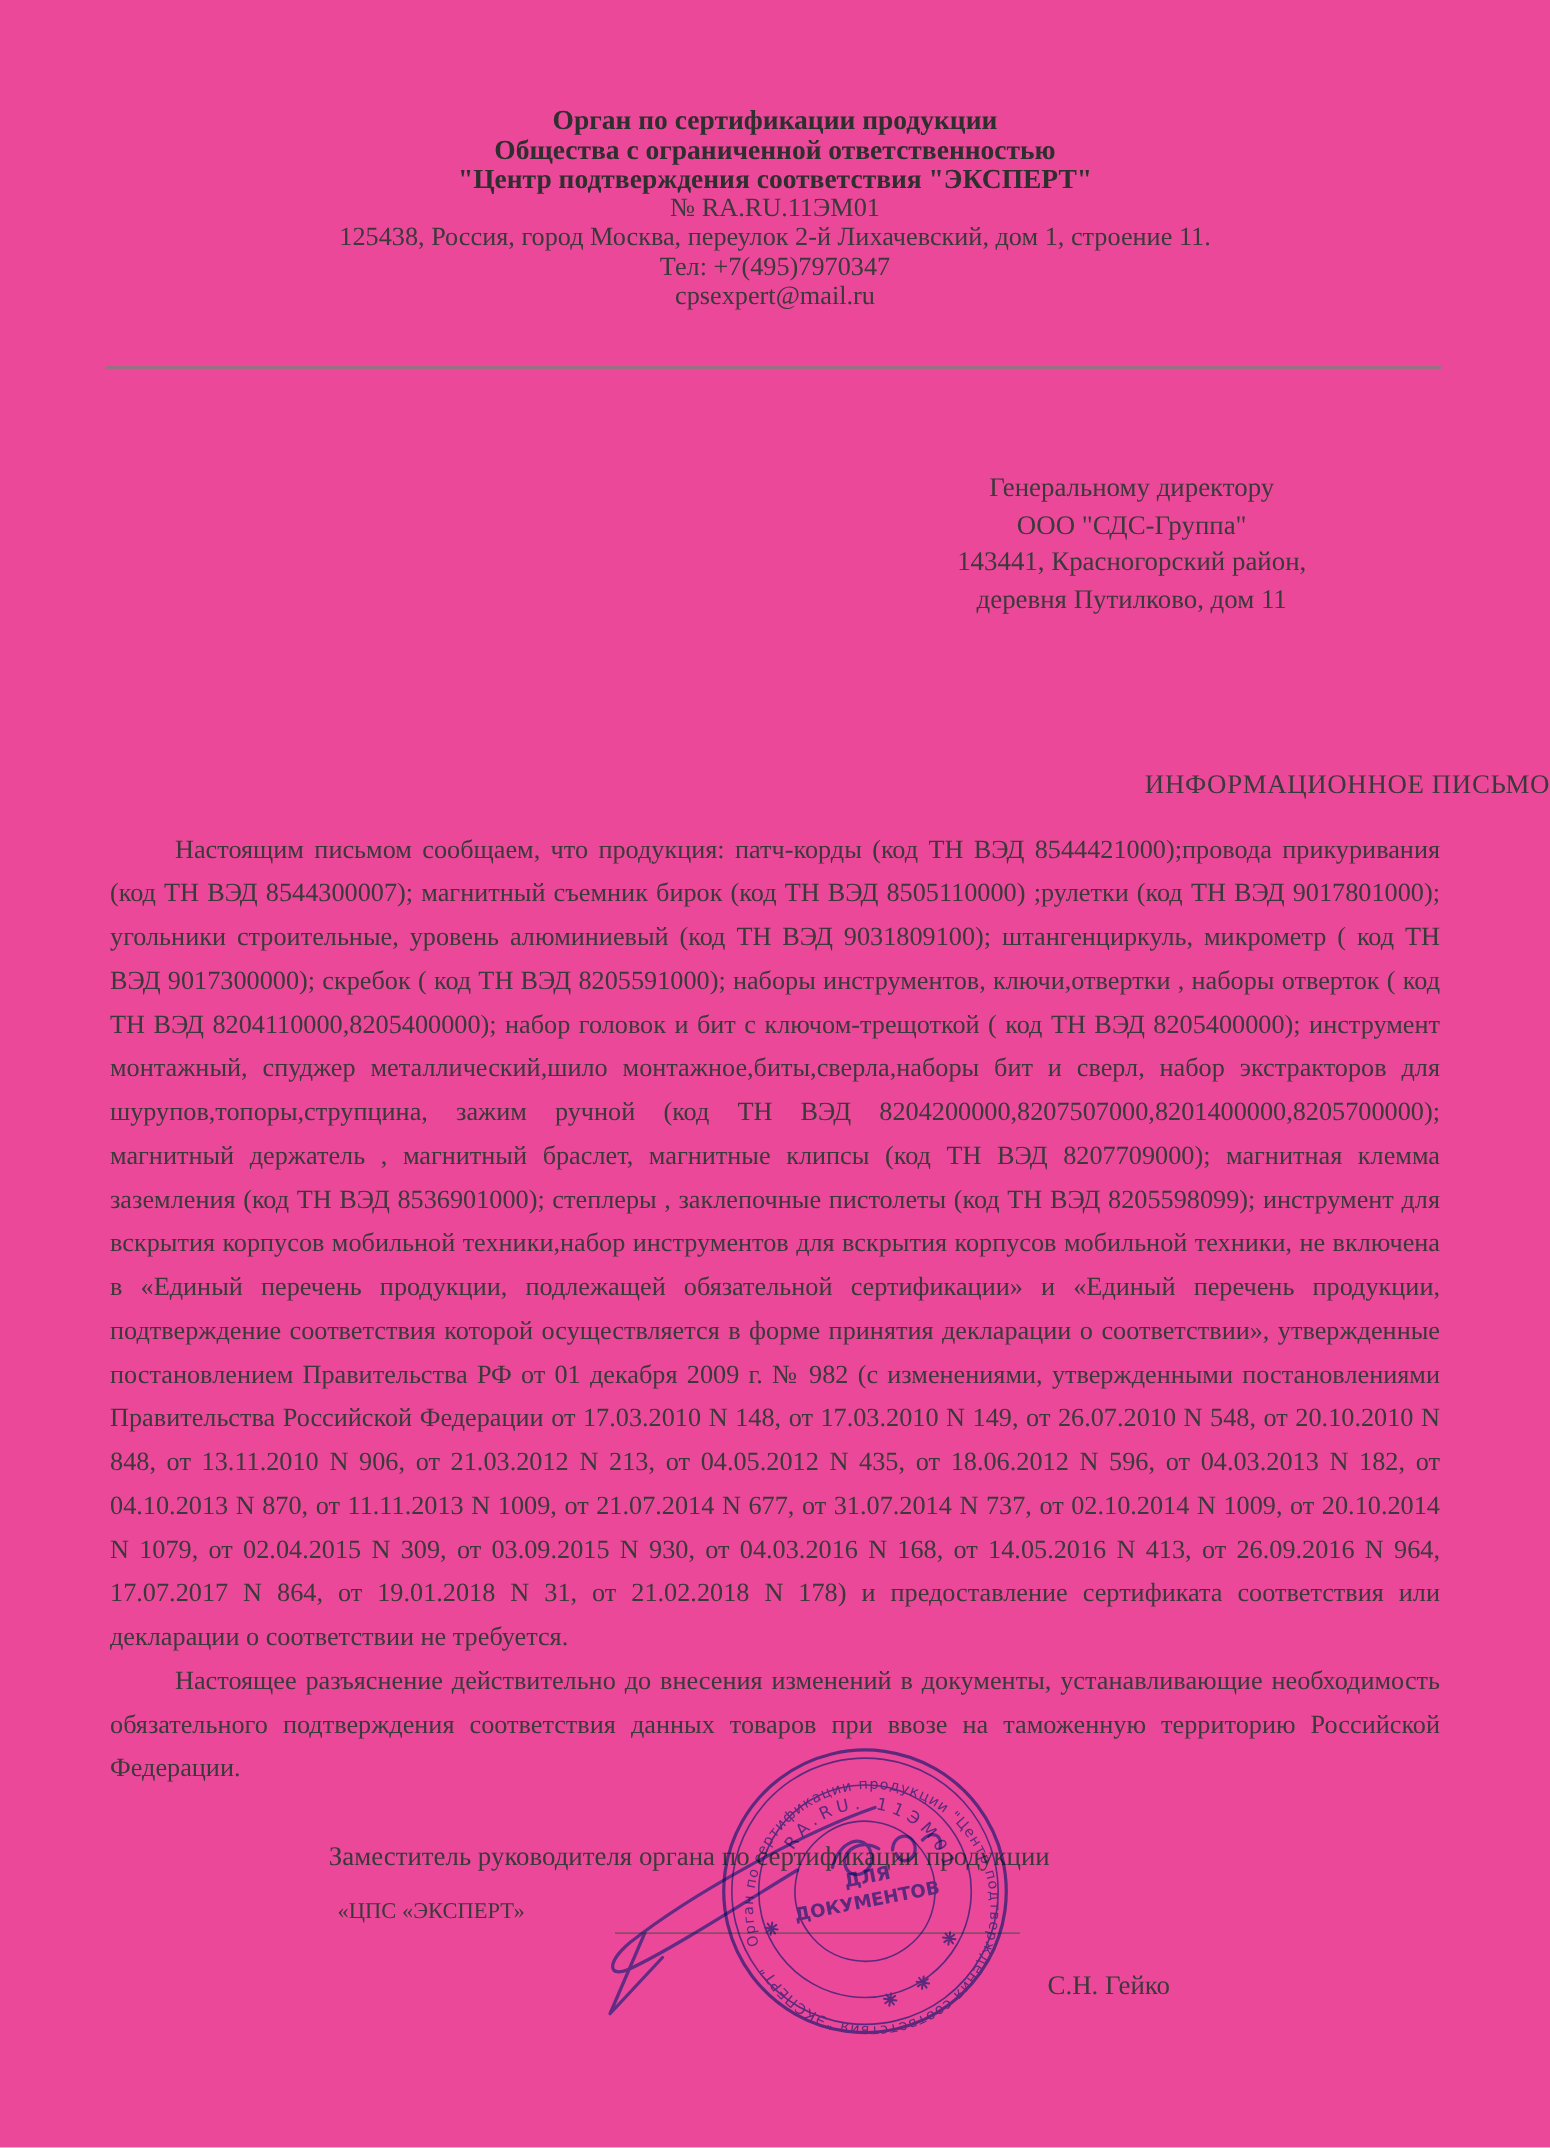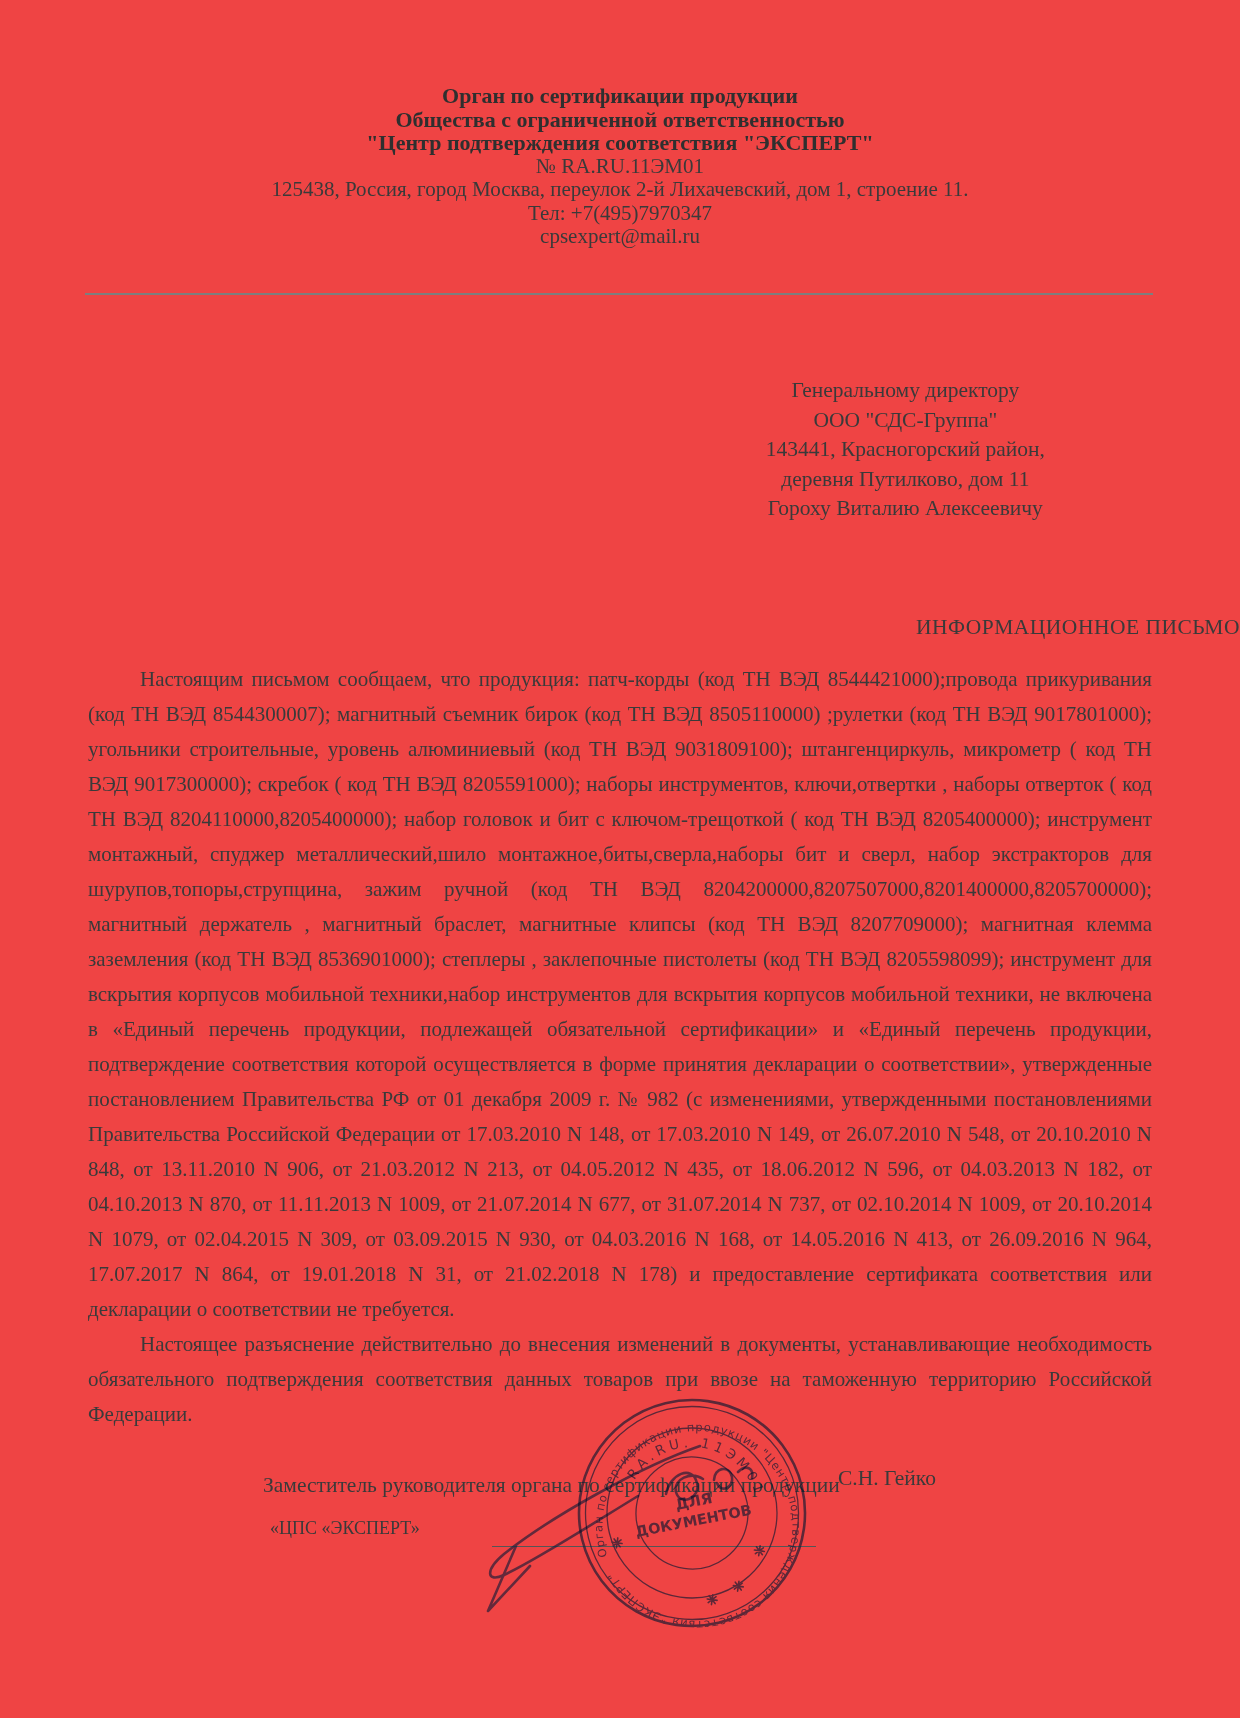--- a/index.html
+++ b/index.html
@@ -1,20 +1,20 @@
 <!DOCTYPE html>
 <html lang="ru"><head>
 <meta charset="utf-8">
 <style>
   html,body{margin:0;padding:0;background:#e8e8e8;}
   .page{
     position:relative;
     width:1240px;height:1718px;
     margin:0 auto;
-    background:#ef4444;
+    background:#ec4899;
     font-family:"Liberation Serif", serif;
     color:#3a3a3a;
     overflow:hidden;
   }
   
   .letterhead{
     position:absolute;top:84px;left:0;width:1240px;
     text-align:center;
     line-height:23.5px;
     font-size:21px;
@@ -55,21 +55,21 @@
   }
   .sign-org{
     position:absolute;top:1518px;left:270px;
     font-size:18px;
   }
   .sign-line{
     position:absolute;top:1546px;left:492px;width:324px;height:0;
     border-top:1.5px solid #555;
   }
   .sign-name{
-    position:absolute;top:1466px;left:838px;
+    position:absolute;top:1576px;left:838px;
     font-size:21.5px;
     font-family:Liberation Serif, serif;
   }
   
   .stamp{
     position:absolute;top:1393px;left:572px;width:240px;height:240px;
     opacity:0.88;
     transform:rotate(8deg);
     mix-blend-mode:multiply;
     pointer-events:none;
@@ -99,21 +99,20 @@
   </div>
 
   <div class="rule"></div>
 
 
   <div class="recipient">
     <div>Генеральному директору</div>
     <div>ООО "СДС-Группа"</div>
     <div>143441, Красногорский район,</div>
     <div>деревня Путилково, дом 11</div>
-    <div>Гороху Виталию Алексеевичу</div>
   </div>
 
   <div class="letter-title">ИНФОРМАЦИОННОЕ ПИСЬМО</div>
 
   <div class="body-text">
     <p>Настоящим письмом сообщаем, что продукция: патч-корды (код ТН ВЭД 8544421000);провода прикуривания (код ТН ВЭД 8544300007); магнитный съемник бирок (код ТН ВЭД 8505110000) ;рулетки (код ТН ВЭД 9017801000); угольники строительные, уровень алюминиевый (код ТН ВЭД 9031809100); штангенциркуль, микрометр ( код ТН ВЭД 9017300000); скребок ( код ТН ВЭД 8205591000); наборы инструментов, ключи,отвертки , наборы отверток ( код ТН ВЭД 8204110000,8205400000); набор головок и бит с ключом-трещоткой ( код ТН ВЭД 8205400000); инструмент монтажный, спуджер металлический,шило монтажное,биты,сверла,наборы бит и сверл, набор экстракторов для шурупов,топоры,струпцина, зажим ручной (код ТН ВЭД 8204200000,8207507000,8201400000,8205700000); магнитный держатель , магнитный браслет, магнитные клипсы (код ТН ВЭД 8207709000); магнитная клемма заземления (код ТН ВЭД 8536901000); степлеры , заклепочные пистолеты (код ТН ВЭД 8205598099); инструмент для вскрытия корпусов мобильной техники,набор инструментов для вскрытия корпусов мобильной техники, не включена в «Единый перечень продукции, подлежащей обязательной сертификации» и «Единый перечень продукции, подтверждение соответствия которой осуществляется в форме принятия декларации о соответствии», утвержденные постановлением Правительства РФ от 01 декабря 2009 г. № 982 (с изменениями, утвержденными постановлениями Правительства Российской Федерации от 17.03.2010 N 148, от 17.03.2010 N 149, от 26.07.2010 N 548, от 20.10.2010 N 848, от 13.11.2010 N 906, от 21.03.2012 N 213, от 04.05.2012 N 435, от 18.06.2012 N 596, от 04.03.2013 N 182, от 04.10.2013 N 870, от 11.11.2013 N 1009, от 21.07.2014 N 677, от 31.07.2014 N 737, от 02.10.2014 N 1009, от 20.10.2014 N 1079, от 02.04.2015 N 309, от 03.09.2015 N 930, от 04.03.2016 N 168, от 14.05.2016 N 413, от 26.09.2016 N 964, 17.07.2017 N 864, от 19.01.2018 N 31, от 21.02.2018 N 178) и предоставление сертификата соответствия или декларации о соответствии не требуется.</p>
     <p>Настоящее разъяснение действительно до внесения изменений в документы, устанавливающие необходимость обязательного подтверждения соответствия данных товаров при ввозе на таможенную территорию Российской Федерации.</p>
   </div>
 
   <div class="sign-title">Заместитель руководителя органа по сертификации продукции</div>

